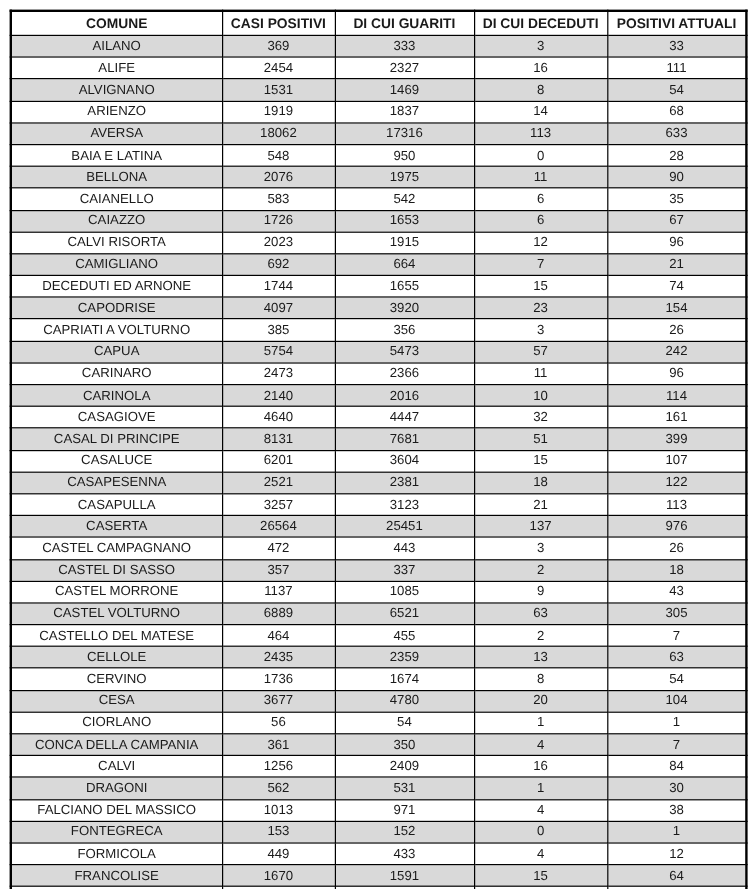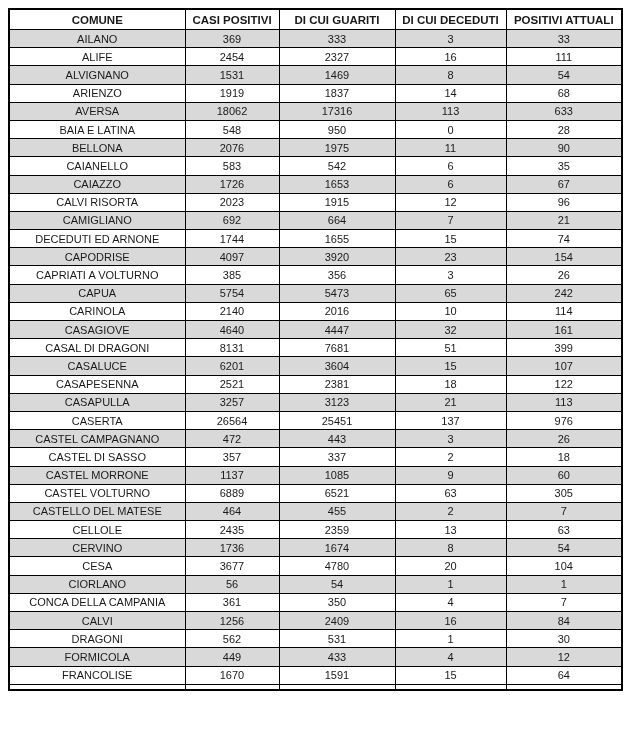--- a/index.html
+++ b/index.html
@@ -172,39 +172,46 @@
           <td data-name="comune-cell">CAPRIATI A VOLTURNO</td>
           <td data-name="value-cell">385</td>
           <td data-name="value-cell">356</td>
           <td data-name="value-cell">3</td>
           <td data-name="value-cell">26</td>
         </tr>
         <tr data-name="table-row">
           <td data-name="comune-cell">CAPUA</td>
           <td data-name="value-cell">5754</td>
           <td data-name="value-cell">5473</td>
-          <td data-name="value-cell">65</td>
+          <td data-name="value-cell">57</td>
           <td data-name="value-cell">242</td>
+        </tr>
+        <tr data-name="table-row">
+          <td data-name="comune-cell">CARINARO</td>
+          <td data-name="value-cell">2473</td>
+          <td data-name="value-cell">2366</td>
+          <td data-name="value-cell">11</td>
+          <td data-name="value-cell">96</td>
         </tr>
         <tr data-name="table-row">
           <td data-name="comune-cell">CARINOLA</td>
           <td data-name="value-cell">2140</td>
           <td data-name="value-cell">2016</td>
           <td data-name="value-cell">10</td>
           <td data-name="value-cell">114</td>
         </tr>
         <tr data-name="table-row">
           <td data-name="comune-cell">CASAGIOVE</td>
           <td data-name="value-cell">4640</td>
           <td data-name="value-cell">4447</td>
           <td data-name="value-cell">32</td>
           <td data-name="value-cell">161</td>
         </tr>
         <tr data-name="table-row">
-          <td data-name="comune-cell">CASAL DI DRAGONI</td>
+          <td data-name="comune-cell">CASAL DI PRINCIPE</td>
           <td data-name="value-cell">8131</td>
           <td data-name="value-cell">7681</td>
           <td data-name="value-cell">51</td>
           <td data-name="value-cell">399</td>
         </tr>
         <tr data-name="table-row">
           <td data-name="comune-cell">CASALUCE</td>
           <td data-name="value-cell">6201</td>
           <td data-name="value-cell">3604</td>
           <td data-name="value-cell">15</td>
@@ -243,21 +250,21 @@
           <td data-name="value-cell">357</td>
           <td data-name="value-cell">337</td>
           <td data-name="value-cell">2</td>
           <td data-name="value-cell">18</td>
         </tr>
         <tr data-name="table-row">
           <td data-name="comune-cell">CASTEL MORRONE</td>
           <td data-name="value-cell">1137</td>
           <td data-name="value-cell">1085</td>
           <td data-name="value-cell">9</td>
-          <td data-name="value-cell">60</td>
+          <td data-name="value-cell">43</td>
         </tr>
         <tr data-name="table-row">
           <td data-name="comune-cell">CASTEL VOLTURNO</td>
           <td data-name="value-cell">6889</td>
           <td data-name="value-cell">6521</td>
           <td data-name="value-cell">63</td>
           <td data-name="value-cell">305</td>
         </tr>
         <tr data-name="table-row">
           <td data-name="comune-cell">CASTELLO DEL MATESE</td>
@@ -309,20 +316,34 @@
           <td data-name="value-cell">84</td>
         </tr>
         <tr data-name="table-row">
           <td data-name="comune-cell">DRAGONI</td>
           <td data-name="value-cell">562</td>
           <td data-name="value-cell">531</td>
           <td data-name="value-cell">1</td>
           <td data-name="value-cell">30</td>
         </tr>
         <tr data-name="table-row">
+          <td data-name="comune-cell">FALCIANO DEL MASSICO</td>
+          <td data-name="value-cell">1013</td>
+          <td data-name="value-cell">971</td>
+          <td data-name="value-cell">4</td>
+          <td data-name="value-cell">38</td>
+        </tr>
+        <tr data-name="table-row">
+          <td data-name="comune-cell">FONTEGRECA</td>
+          <td data-name="value-cell">153</td>
+          <td data-name="value-cell">152</td>
+          <td data-name="value-cell">0</td>
+          <td data-name="value-cell">1</td>
+        </tr>
+        <tr data-name="table-row">
           <td data-name="comune-cell">FORMICOLA</td>
           <td data-name="value-cell">449</td>
           <td data-name="value-cell">433</td>
           <td data-name="value-cell">4</td>
           <td data-name="value-cell">12</td>
         </tr>
         <tr data-name="table-row">
           <td data-name="comune-cell">FRANCOLISE</td>
           <td data-name="value-cell">1670</td>
           <td data-name="value-cell">1591</td>

